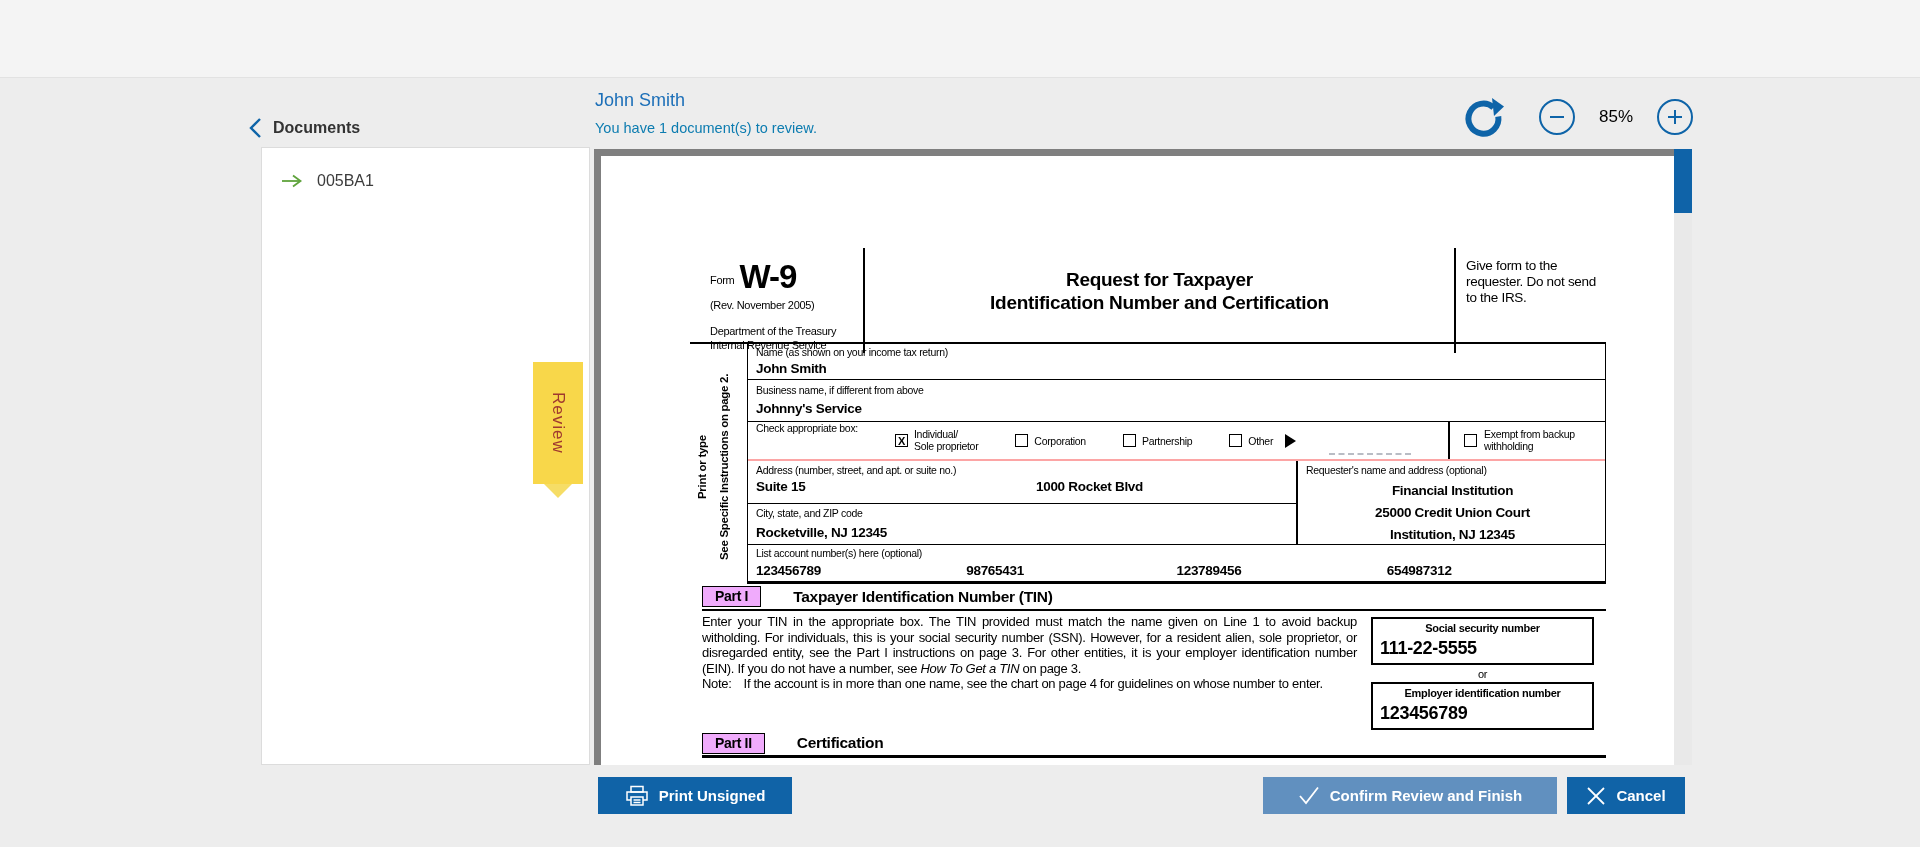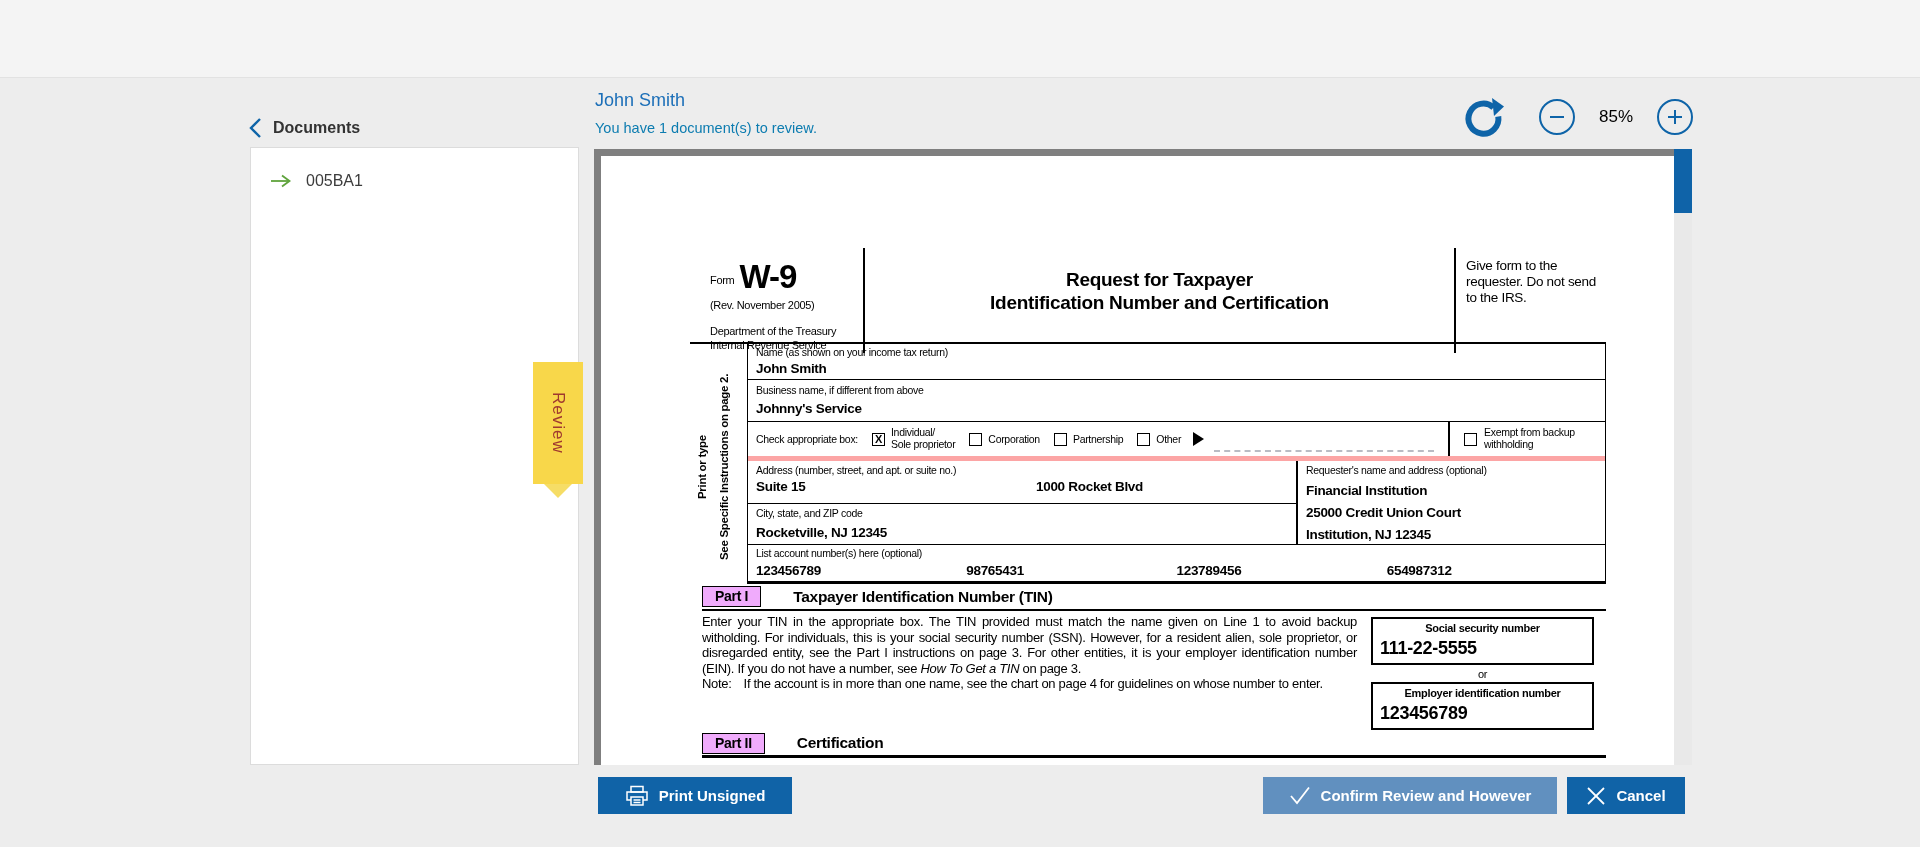--- a/index.html
+++ b/index.html
@@ -8,21 +8,21 @@
 
   .topband { position:absolute; left:0; top:0; width:1920px; height:78px;
              background:#f4f4f4; border-bottom:1px solid #e2e2e2; }
 
   
   .back-header { position:absolute; left:249px; top:117px; display:flex; align-items:center;
                  gap:11px; cursor:pointer; }
   .back-header .lbl { font-weight:bold; font-size:16px; color:#333; }
 
   
-  .sidebar { position:absolute; left:250px; top:147px; width:329px; height:618px;
+  .sidebar { position:absolute; left:261px; top:147px; width:329px; height:618px;
              background:#fff; border:1px solid #dcdcdc; }
   .doc-item { display:flex; align-items:center; gap:13px; padding:24px 0 0 18px;
               font-size:16px; color:#3c3c3c; cursor:pointer; }
 
   
   .center-header { position:absolute; left:595px; top:90px; }
   .patron-name { font-size:18px; color:#1c6fb8; font-weight:normal; }
   .subtitle { font-size:14.5px; color:#0c7cb0; margin-top:9px; }
 
   
@@ -72,42 +72,42 @@
   .w9-margin { position:absolute; left:2px; top:100px; height:238px; width:50px;
                writing-mode:vertical-rl; transform:rotate(180deg); text-align:center;
                font-size:11.5px; font-weight:bold; line-height:1.9; }
 
   .w9-table { margin-left:57px; border-left:1px solid #000; border-right:1px solid #000; }
   .row-name { height:36px; border-bottom:1px solid #000; padding:2px 8px; }
   .row-name .val { margin-top:3px; }
   .row-biz { height:42px; border-bottom:1px solid #000; padding:4px 8px; }
   .row-biz .val { margin-top:5px; }
 
-  .row-check { height:39px; border-bottom:5px solid #fca5a5; display:flex; align-items:center;
-               padding-left:8px; font-size:10.5px; }
+  .row-check { height:39px; border-bottom:2px solid #fca5a5; display:flex; 
+               padding-left:8px; font-size:10.5px;gap:23px; }
   .cb { width:13px; height:13px; border:1.5px solid #000; display:flex; align-items:center;
         justify-content:center; font-weight:bold; font-size:11px; flex:none; }
   .opt { display:flex; align-items:center; gap:6px; margin-left:14px; }
   .opt .two-line { line-height:1.1; }
   .tri-right { width:0; height:0; border-top:7px solid transparent;
                border-bottom:7px solid transparent; border-left:11px solid #000; margin-left:6px; }
   .check-dash { flex:1; border-bottom:2px dashed #b9bcc4; margin:0 14px 4px 10px; align-self:flex-end; }
   .exempt { width:157px; align-self:stretch; border-left:2px solid #000; display:flex;
             align-items:center; gap:7px; padding-left:14px; line-height:1.1; flex:none; }
 
   .addr-grid { display:flex; }
   .addr-left { flex:1; }
   .row-addr { height:43px; border-bottom:1px solid #000; padding:3px 8px; }
   .addr-vals { display:flex; margin-top:3px; }
   .addr-vals .v1 { width:280px; }
   .row-city { height:41px; border-bottom:1px solid #000; padding:3px 8px; }
   .row-city .val { margin-top:6px; }
   .requester { width:309px; border-left:2px solid #000; border-bottom:1px solid #000;
                padding:3px 6px 0 8px; }
-  .requester .val { margin-top:7px; }
+  .requester .val { margin-top:7px;text-align:center; }
 
   .row-acct { height:39px; border-bottom:3px solid #000; padding:2px 8px; }
   .acct-grid { display:grid; grid-template-columns:repeat(4,1fr); margin-top:4px; }
 
   .part-hdr { margin-left:12px; display:flex; align-items:center; border-bottom:2px solid #000;
               height:27px; }
   .part-box { background:#f0abfc; border:1px solid #000; font-weight:bold; font-size:14px;
               padding:1px 12px 2px 12px; }
   .part-title { font-weight:bold; font-size:15.5px; margin-left:32px; }
   .part2-hdr { border-bottom:3px solid #000; margin-top:1px; }
@@ -329,21 +329,21 @@
     <line x1="8.5" y1="15" x2="15.5" y2="15" stroke="#fff" stroke-width="1.5"></line>
     <line x1="8.5" y1="17.5" x2="15.5" y2="17.5" stroke="#fff" stroke-width="1.5"></line>
   </svg>
   <span>Print Unsigned</span>
 </button>
 
 <button class="btn btn-confirm">
   <svg width="22" height="20" viewBox="0 0 22 20">
     <polyline points="2,10 8,17 20,1.5" fill="none" stroke="#fff" stroke-width="1.8"></polyline>
   </svg>
-  <span>Confirm Review and However</span>
+  <span>Confirm Review and Finish</span>
 </button>
 
 <button class="btn btn-cancel">
   <svg width="20" height="20" viewBox="0 0 20 20">
     <line x1="2" y1="2" x2="18" y2="18" stroke="#fff" stroke-width="1.8"></line>
     <line x1="18" y1="2" x2="2" y2="18" stroke="#fff" stroke-width="1.8"></line>
   </svg>
   <span>Cancel</span>
 </button>
 

